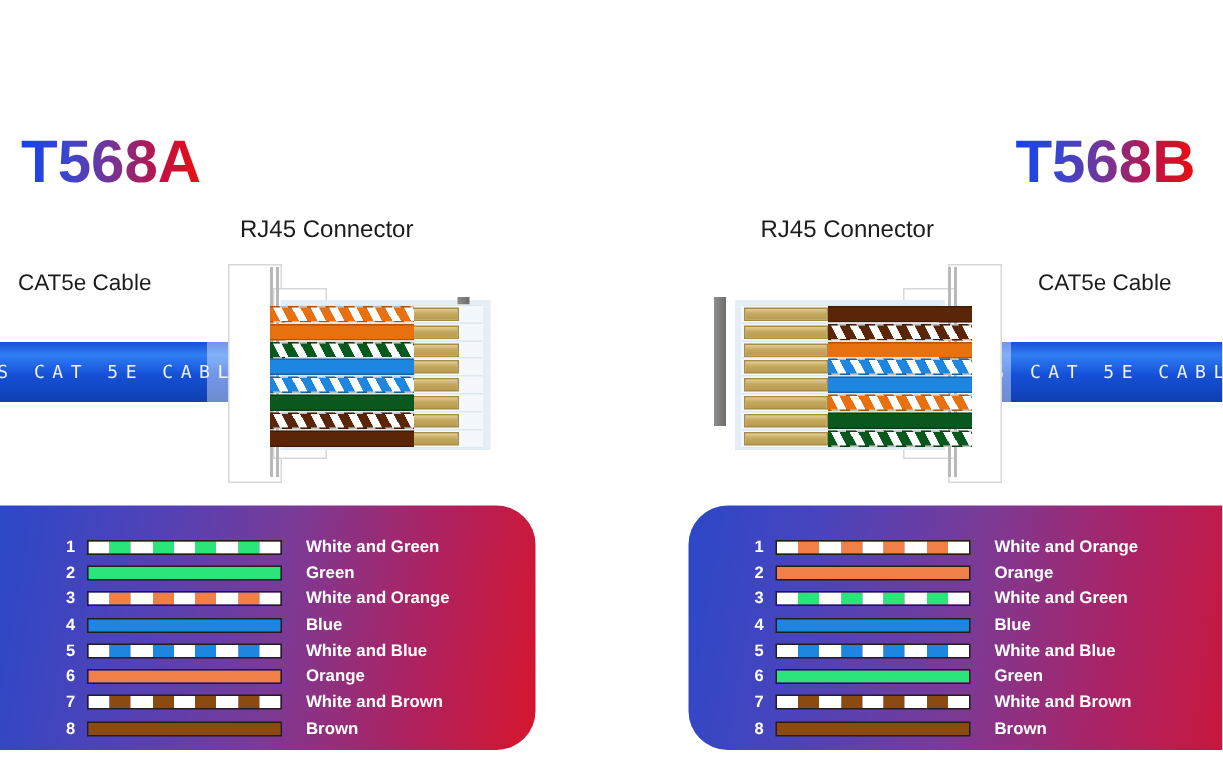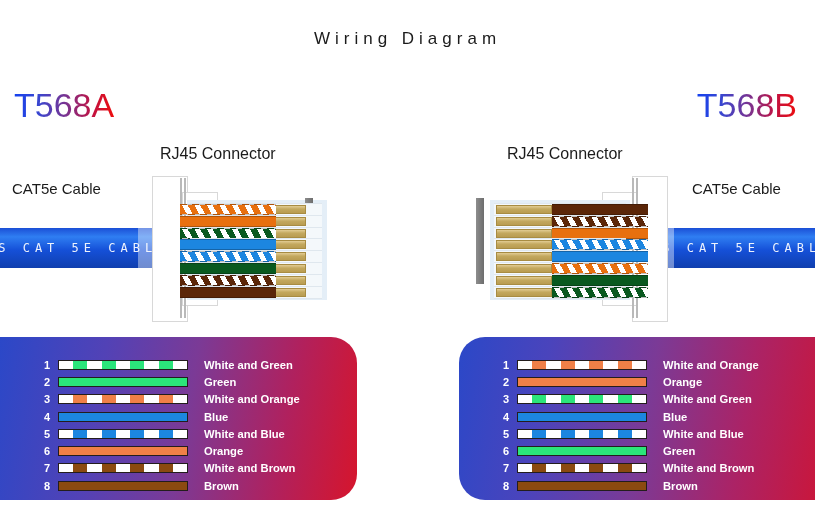--- a/index.html
+++ b/index.html
@@ -13,21 +13,21 @@
     font-size:48px;font-weight:bold;letter-spacing:-1px;line-height:1;
     background:linear-gradient(90deg,#1442f0 0%,#1442f0 12%,#4a3bb0 35%,#8a2a7a 55%,#c81038 75%,#ee1111 100%);
     -webkit-background-clip:text;background-clip:text;color:transparent;
     -webkit-text-fill-color:transparent;display:inline-block;
   }
   #sub-title{
     font-size:17px;letter-spacing:5px;color:#1b1b1b;margin-top:7px;font-weight:500;
   }
   
   .std-label{
-    position:absolute;font-size:34px;font-weight:normal;letter-spacing:0px;line-height:1;
+    position:absolute;font-size:40px;font-weight:bold;letter-spacing:0px;line-height:1;
     background:linear-gradient(90deg,#1442f0 0%,#3a46cf 25%,#7a3390 52%,#c01242 78%,#ee0d0d 100%);
     -webkit-background-clip:text;background-clip:text;color:transparent;
     -webkit-text-fill-color:transparent;
   }
   #label-a{left:14px;top:88px;}
   #label-b{right:18px;top:88px;}
   
   .conn-title{position:absolute;font-size:16px;color:#1b1b1b;top:145px;}
   #conn-title-left{left:160px;}
   #conn-title-right{left:507px;}
@@ -77,21 +77,20 @@
   .swatch{width:130px;height:10px;border:1px solid #231d1d;box-sizing:border-box;display:flex;overflow:hidden;}
   .swatch span{display:block;height:100%;}
   .wire-name{margin-left:16px;color:#ffffff;font-size:11.2px;font-weight:600;white-space:nowrap;}
   #panel-left .legend-rows{padding-left:36px;}
   #panel-right .legend-rows{padding-left:36px;}
 </style>
 </head>
 <body>
 
 <div id="title-block">
-  <div id="sub-title">Wiring Diagram</div>
 </div>
 
 <div class="std-label" id="label-a">T568A</div>
 <div class="std-label" id="label-b">T568B</div>
 
 <div class="conn-title" id="conn-title-left">RJ45 Connector</div>
 <div class="conn-title" id="conn-title-right">RJ45 Connector</div>
 <div class="cable-label" id="cable-label-left">CAT5e Cable</div>
 <div class="cable-label" id="cable-label-right">CAT5e Cable</div>
 

